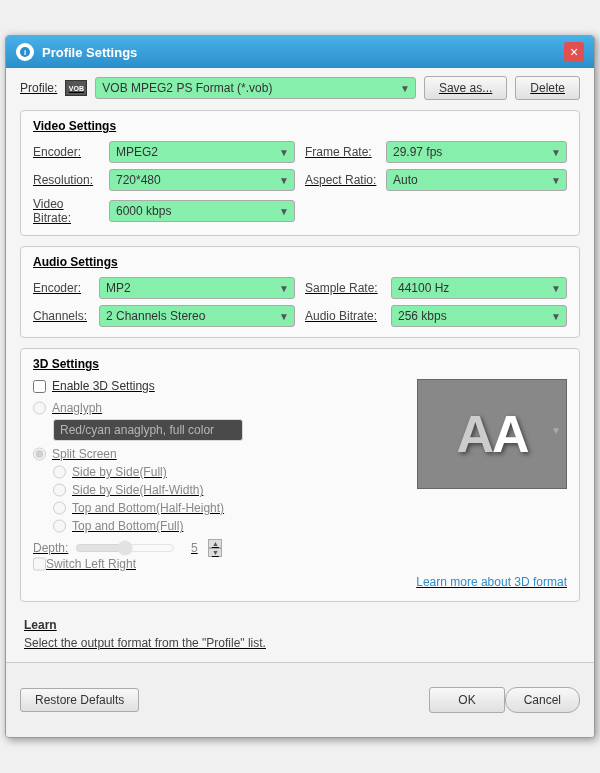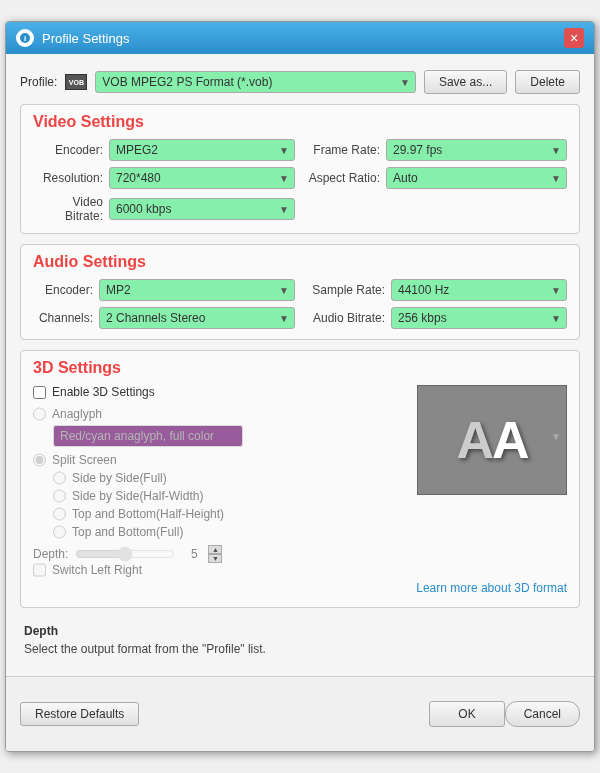--- a/index.html
+++ b/index.html
@@ -39,40 +39,41 @@
       border-radius: 50%;
       display: flex;
       align-items: center;
       justify-content: center;
       flex-shrink: 0;
     }
     .title-bar-icon svg { display: block; }
     .title-bar-title {
       flex: 1;
       font-size: 13px;
-      font-weight: normal;
+      font-weight: bold;
     }
     .title-bar-close {
       width: 20px;
       height: 20px;
       background: #e05050;
       border: none;
       border-radius: 3px;
       color: white;
       font-size: 14px;
       cursor: pointer;
       display: flex;
       align-items: center;
       justify-content: center;
       line-height: 1;
     }
     .dialog-body {
-      padding: 16px 14px;
+      padding: 8px 14px;
       flex: 1;
       overflow: auto;
+      text-decoration: underline;
     }
     .profile-row {
       display: flex;
       align-items: center;
       margin-bottom: 10px;
       gap: 8px;
     }
     .profile-label {
       font-size: 12px;
       color: #333;
@@ -115,32 +116,31 @@
     }
     .section-box {
       border: 1px solid #ccc;
       border-radius: 4px;
       margin-bottom: 10px;
       padding: 8px 12px 10px;
       background: #fafafa;
       position: relative;
     }
     .section-title {
-      font-size: 16px;
+      font-size: 12px;
       font-weight: bold;
-      color: #ef4444;
+      color: #000000;
       margin-bottom: 8px;
     }
     .settings-row {
       display: flex;
       align-items: center;
       gap: 6px;
     }
     .field-label {
-      text-align: right;
       color: #444;
       flex-shrink: 0;
       font-size: 12px;
     }
     .field-select {
       position: relative;
       flex: 1;
     }
     .two-col {
       display: grid;
@@ -173,21 +173,21 @@
       color: #888;
       font-size: 12px;
     }
     .radio-indent {
       margin-left: 20px;
     }
     input[type="radio"], input[type="checkbox"] {
       cursor: pointer;
     }
     .disabled-select {
-      background: #701a75;
+      background: #000000;
       color: #999;
       border-color: #ccc;
     }
     .preview-box {
       width: 150px;
       height: 110px;
       background: #888;
       display: flex;
       align-items: center;
       justify-content: center;
@@ -239,21 +239,20 @@
       font-size: 7px;
       line-height: 1;
       cursor: pointer;
       display: flex;
       align-items: center;
       justify-content: center;
       color: #555;
     }
     .switch-row {
       display: flex;
-      gap: 6px;
     }
     .learn-link {
       color: #2a8ecb;
       text-decoration: none;
       font-size: 12px;
       display: block;
       text-align: right;
       margin-top: 4px;
     }
     .help-section {
@@ -508,21 +507,21 @@
         <div class="switch-row">
           <input type="checkbox" id="switchlr" disabled="" style="">
           <label for="switchlr" style="color:#888; font-size:12px;">Switch Left Right</label>
         </div>
       </div>
 
       <a href="#" class="learn-link">Learn more about 3D format</a>
     </div>
 
     <div class="help-section">
-      <div class="help-title">Depth</div>
+      <div class="help-title">Learn</div>
       <div class="help-text">Select the output format from the "Profile" list.</div>
     </div>
 
   </div>
 
   <div class="dialog-footer">
     <button class="btn">Restore Defaults</button>
     <div class="footer-right">
       <button class="btn btn-ok">OK</button>
       <button class="btn btn-cancel">Cancel</button>

